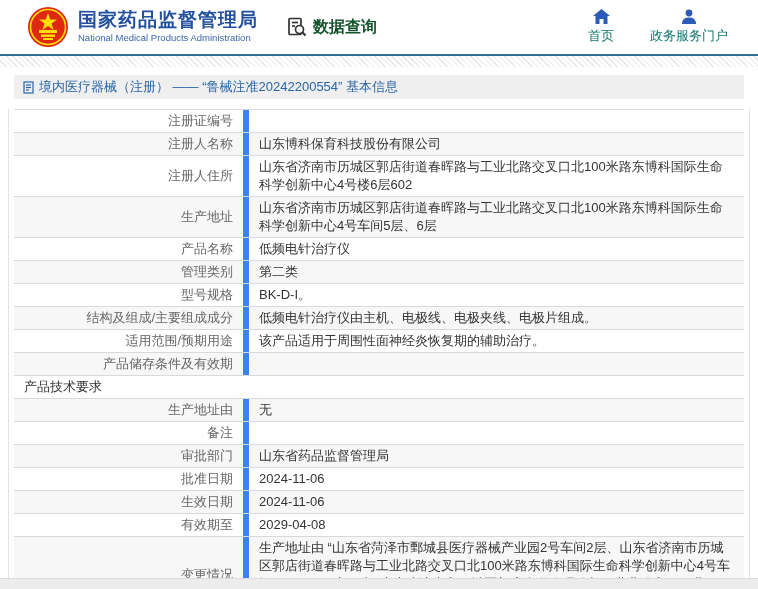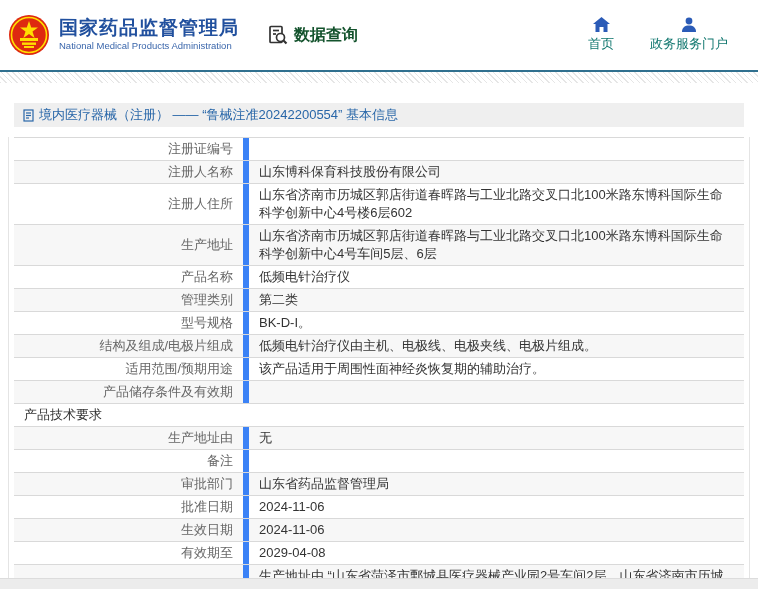--- a/index.html
+++ b/index.html
@@ -6,24 +6,24 @@
   html, body { width: 758px; height: 589px; }
   body {
     font-family: "Liberation Sans", "DejaVu Sans", sans-serif;
     background: #ffffff;
     overflow: hidden;
     position: relative;
   }
 
   
   .header {
-    height: 70px;
+    height: 54px;
     display: flex;
     align-items: center;
-    padding: 0 22px 0 8px;
+    padding: 0 22px 0 27px;
     background: #ffffff;
     justify-content: flex-end;
   }
   .brand { display: flex; align-items: center; gap: 9px; }
   .brand-text { display: flex; flex-direction: column; line-height: 1.1; }
   .brand-title {
     font-size: 19px; font-weight: bold; color: #21509e; letter-spacing: 1px;
   }
   .brand-subtitle { font-size: 9.5px; color: #3a66ab; margin-top: 2px; }
 
@@ -39,21 +39,21 @@
   }
 
   .divider-line { height: 2px; background: #30708f; }
   .hatch-band {
     height: 11px;
     background: repeating-linear-gradient(45deg, #e6e6e6 0 1px, transparent 1px 4px);
   }
 
   
   .breadcrumb {
-    margin: 20px 14px 10px 14px;
+    margin: 8px 14px 10px 14px;
     background: #efefef;
     height: 24px;
     display: flex; align-items: center; gap: 5px;
     padding: 0 9px;
     color: #2866a8; font-size: 13px;
   }
 
   
   .panel {
     margin: 0 8px;
@@ -191,21 +191,21 @@
       <div class="cell value">第二类</div>
     </div>
     <div class="row">
       <div class="cell label">
           <span>型号规格</span>
         </div>
       <div class="cell value">BK-D-I。</div>
     </div>
     <div class="row">
       <div class="cell label">
-          <span>结构及组成/电极片组成</span>
+          <span>结构及组成/主要组成成分</span>
         </div>
       <div class="cell value">低频电针治疗仪由主机、电极线、电极夹线、电极片组成。</div>
     </div>
     <div class="row">
       <div class="cell label">
           <span>适用范围/预期用途</span>
         </div>
       <div class="cell value">该产品适用于周围性面神经炎恢复期的辅助治疗。</div>
     </div>
     <div class="row">

